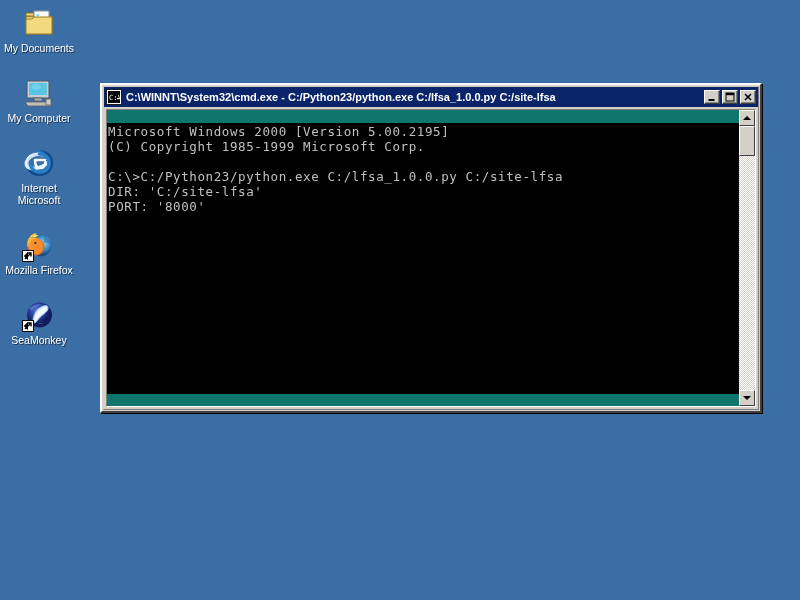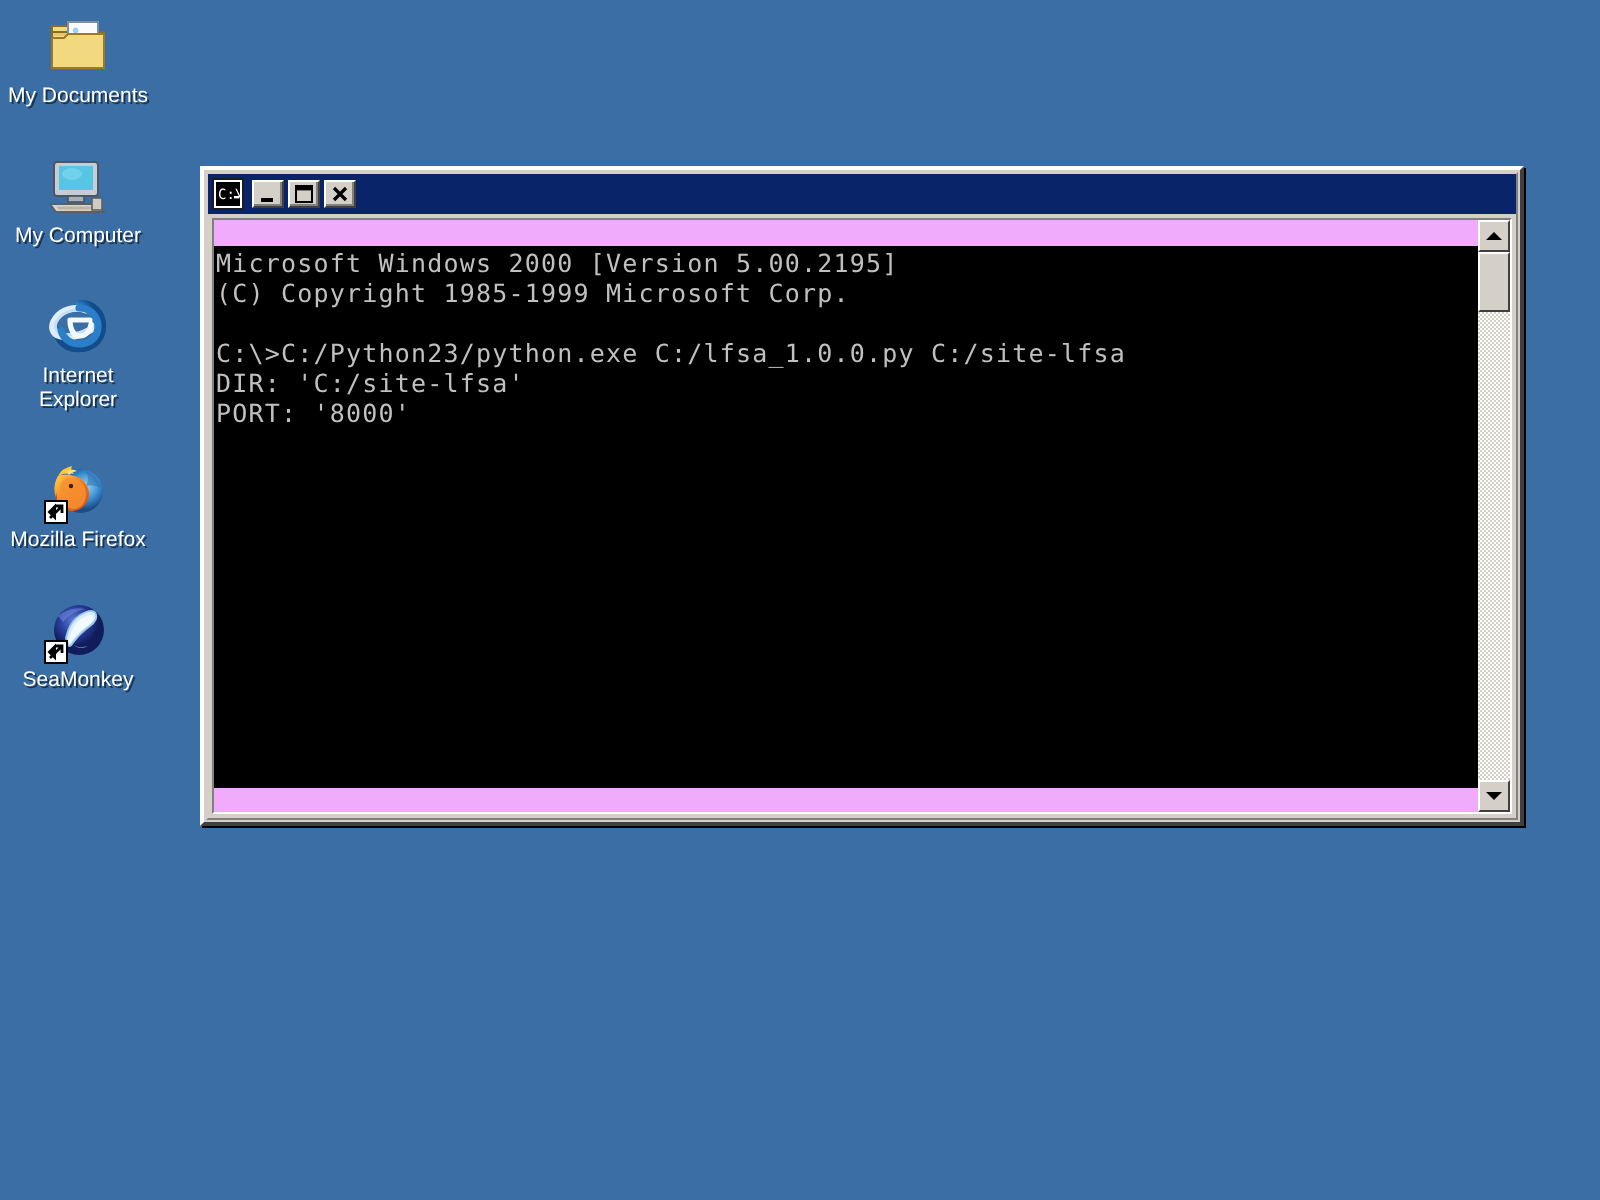--- a/index.html
+++ b/index.html
@@ -162,21 +162,21 @@
     position: absolute;
     left: 4px;
     top: 24px;
     right: 4px;
     bottom: 4px;
     border-top: 1px solid #808080;
     border-left: 1px solid #808080;
     border-right: 1px solid #ffffff;
     border-bottom: 1px solid #ffffff;
     box-sizing: border-box;
-    background: #f0abfc;
+    background: #0f766e;
     display: flex;
   }
   #console-text {
     flex: 1 1 auto;
     background: #000000;
     color: #c0c0c0;
     font-family: "DejaVu Sans Mono", "Liberation Mono", monospace;
     font-size: 12.5px;
     line-height: 15px;
     padding: 1px 0 0 1px;
@@ -294,21 +294,21 @@
             <stop offset="100%" stop-color="#134c8a"></stop>
           </radialGradient>
         </defs>
         <path d="M17 5 C24 5 28 10 28 16 C28 23 23 27 16 27 C10 27 6 23 5.5 18" fill="none" stroke="url(#iegrad)" stroke-width="4.2" stroke-linecap="round"></path>
         <path d="M20 8 C14 6 8 8 5 12 C2 16 3 20 7 21 C12 22.5 20 20 25 16" fill="none" stroke="#e8f4fd" stroke-width="3.4" stroke-linecap="round" opacity="0.95"></path>
         <path d="M20.5 8.5 C14.5 6.8 9 8.8 6.2 12.4 C3.6 15.8 4.6 19.2 8.2 20.1 C12.8 21.3 20 19 24.5 15.2" fill="none" stroke="#bfe0f5" stroke-width="1.4" stroke-linecap="round"></path>
         <path d="M16.5 7 C22 7 26 11 26 16.2 C26 21.5 22 25 16.8 25 C12.2 25 8.6 22.3 7.6 18.4" fill="none" stroke="#2a7fc8" stroke-width="3.6" stroke-linecap="round"></path>
         <path d="M12 13 L22 13 M12 13 C12 18 14 21 17 21 C20 21 22 18.5 22.5 15" fill="none" stroke="#f2f8fc" stroke-width="2.6" stroke-linecap="round"></path>
       </svg>
     </div>
-    <div class="icon-label">Internet Explorer</div>
+    <div class="icon-label">Internet Microsoft</div>
   </div>
 
 
   <div class="desktop-icon" style="margin-top:14px;">
     <div class="icon-art">
       <svg width="32" height="32" viewBox="0 0 32 32">
         <defs>
           <radialGradient id="fxglobe" cx="60%" cy="40%">
             <stop offset="0%" stop-color="#9fd8f6"></stop>
             <stop offset="60%" stop-color="#3d8fd0"></stop>
@@ -372,20 +372,21 @@
 
   <div class="titlebar">
     <span class="titlebar-icon">
       <svg width="16" height="16" viewBox="0 0 16 16">
         <rect x="0.5" y="0.5" width="15" height="15" fill="#ffffff" stroke="#1c1c1c" stroke-width="1"></rect>
         <rect x="2" y="2" width="12" height="12" fill="#000000"></rect>
         <text x="3" y="10.5" font-family="DejaVu Sans Mono, monospace" font-size="7" fill="#ffffff">C:\</text>
         <rect x="11" y="9" width="2.5" height="1.2" fill="#ffffff"></rect>
       </svg>
     </span>
+    <span class="titlebar-text">C:\WINNT\System32\cmd.exe - C:/Python23/python.exe C:/lfsa_1.0.0.py C:/site-lfsa</span>
     <span class="titlebar-buttons">
       <span class="tb-btn">
         <span class="tb-glyph">
           <svg width="12" height="12" viewBox="0 0 12 12">
             <rect x="2.5" y="8" width="6" height="2" fill="#000000"></rect>
           </svg>
         </span>
       </span>
       <span class="tb-btn">
         <span class="tb-glyph">

